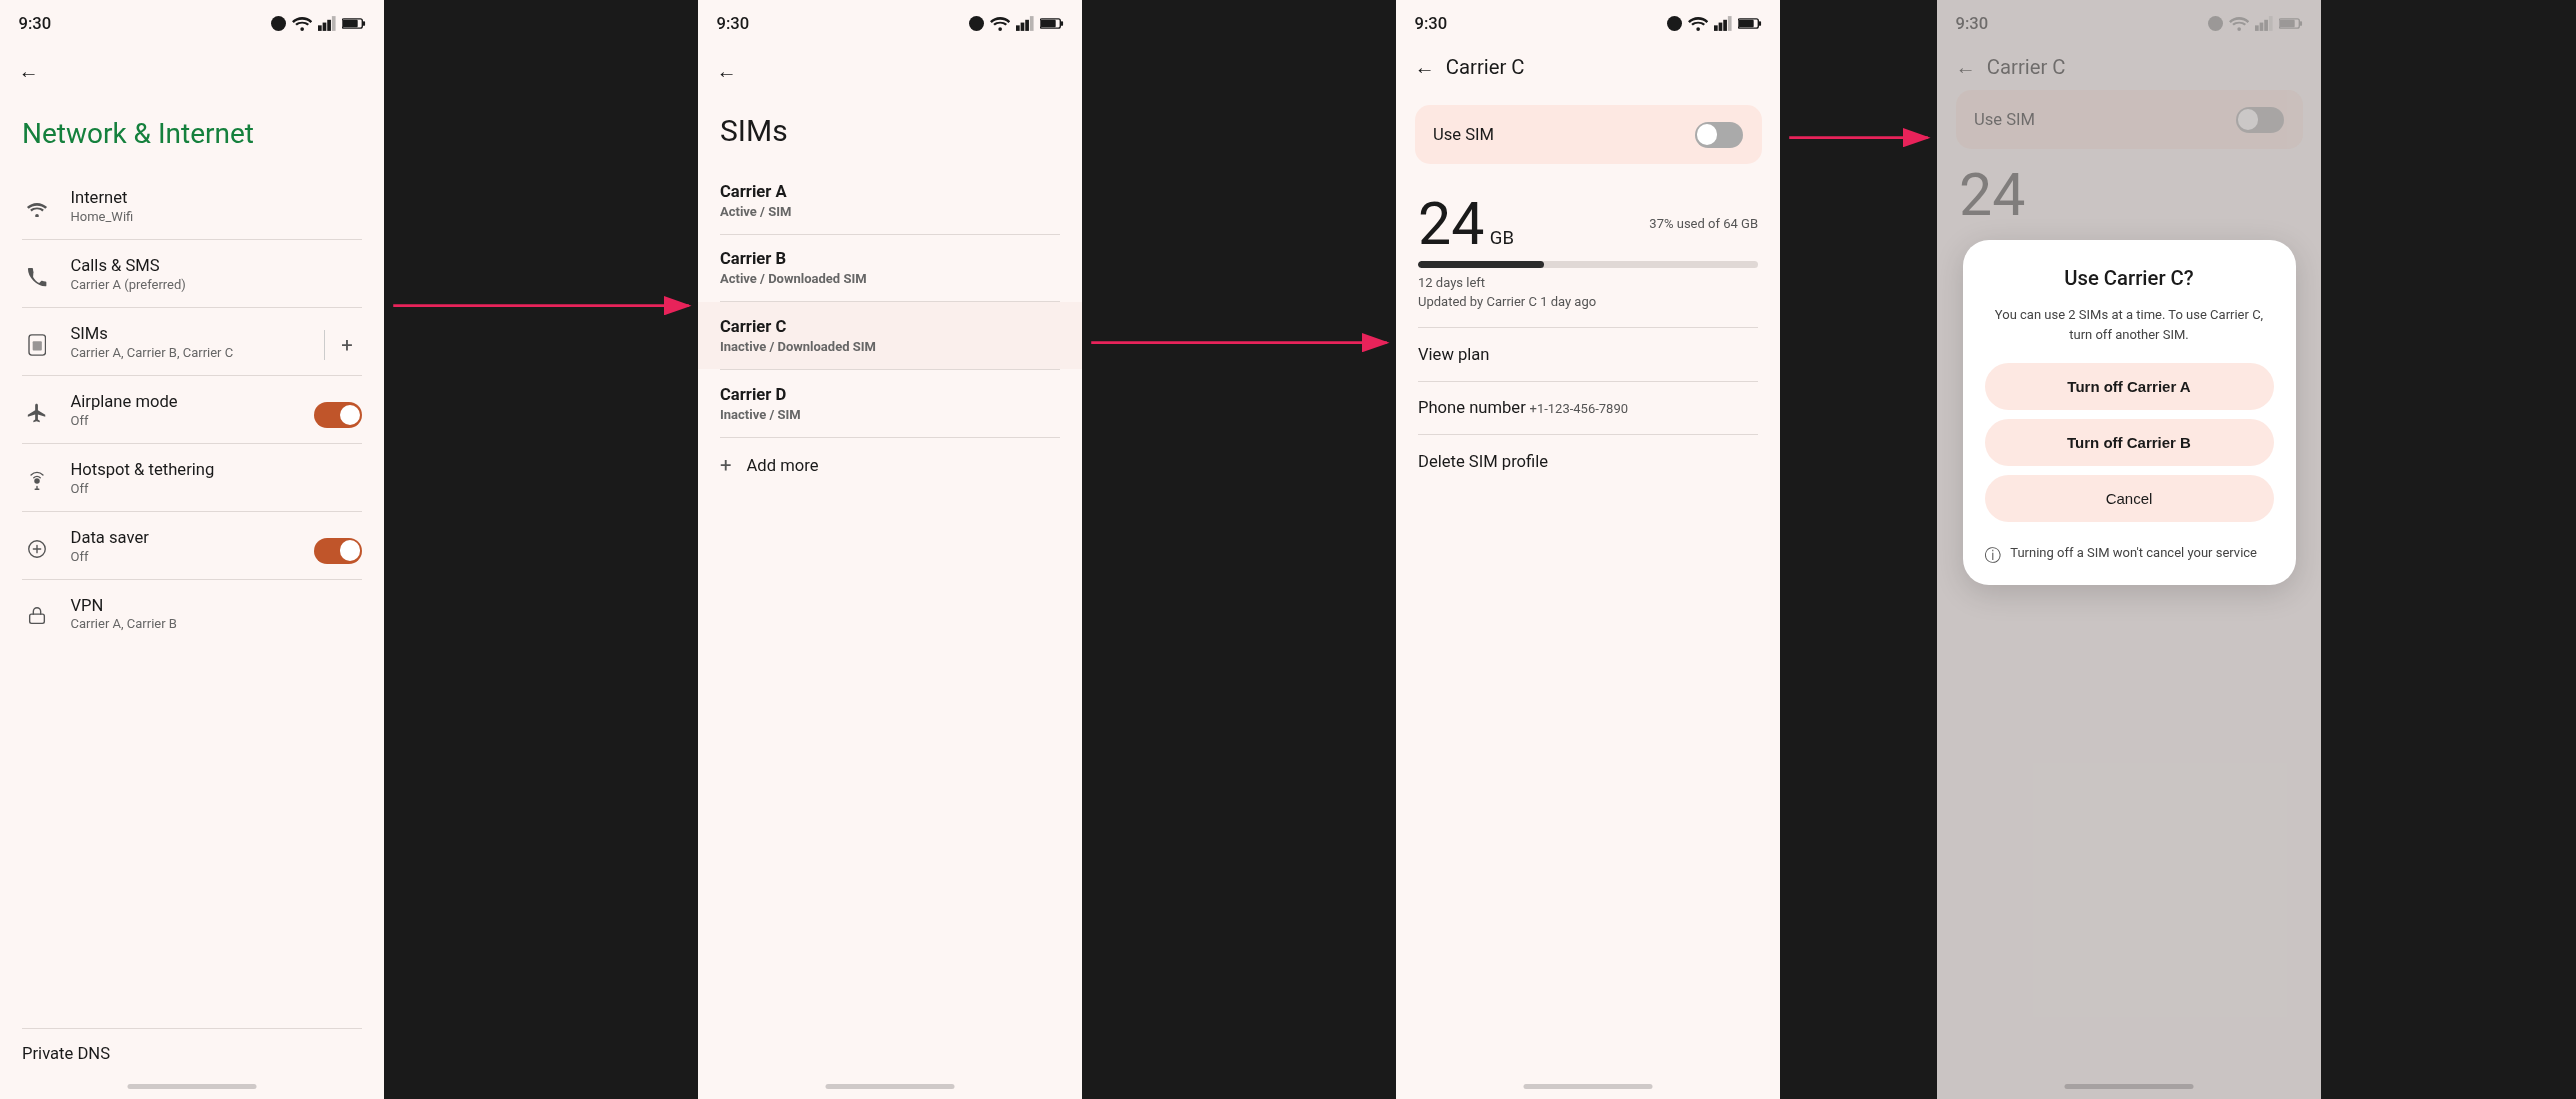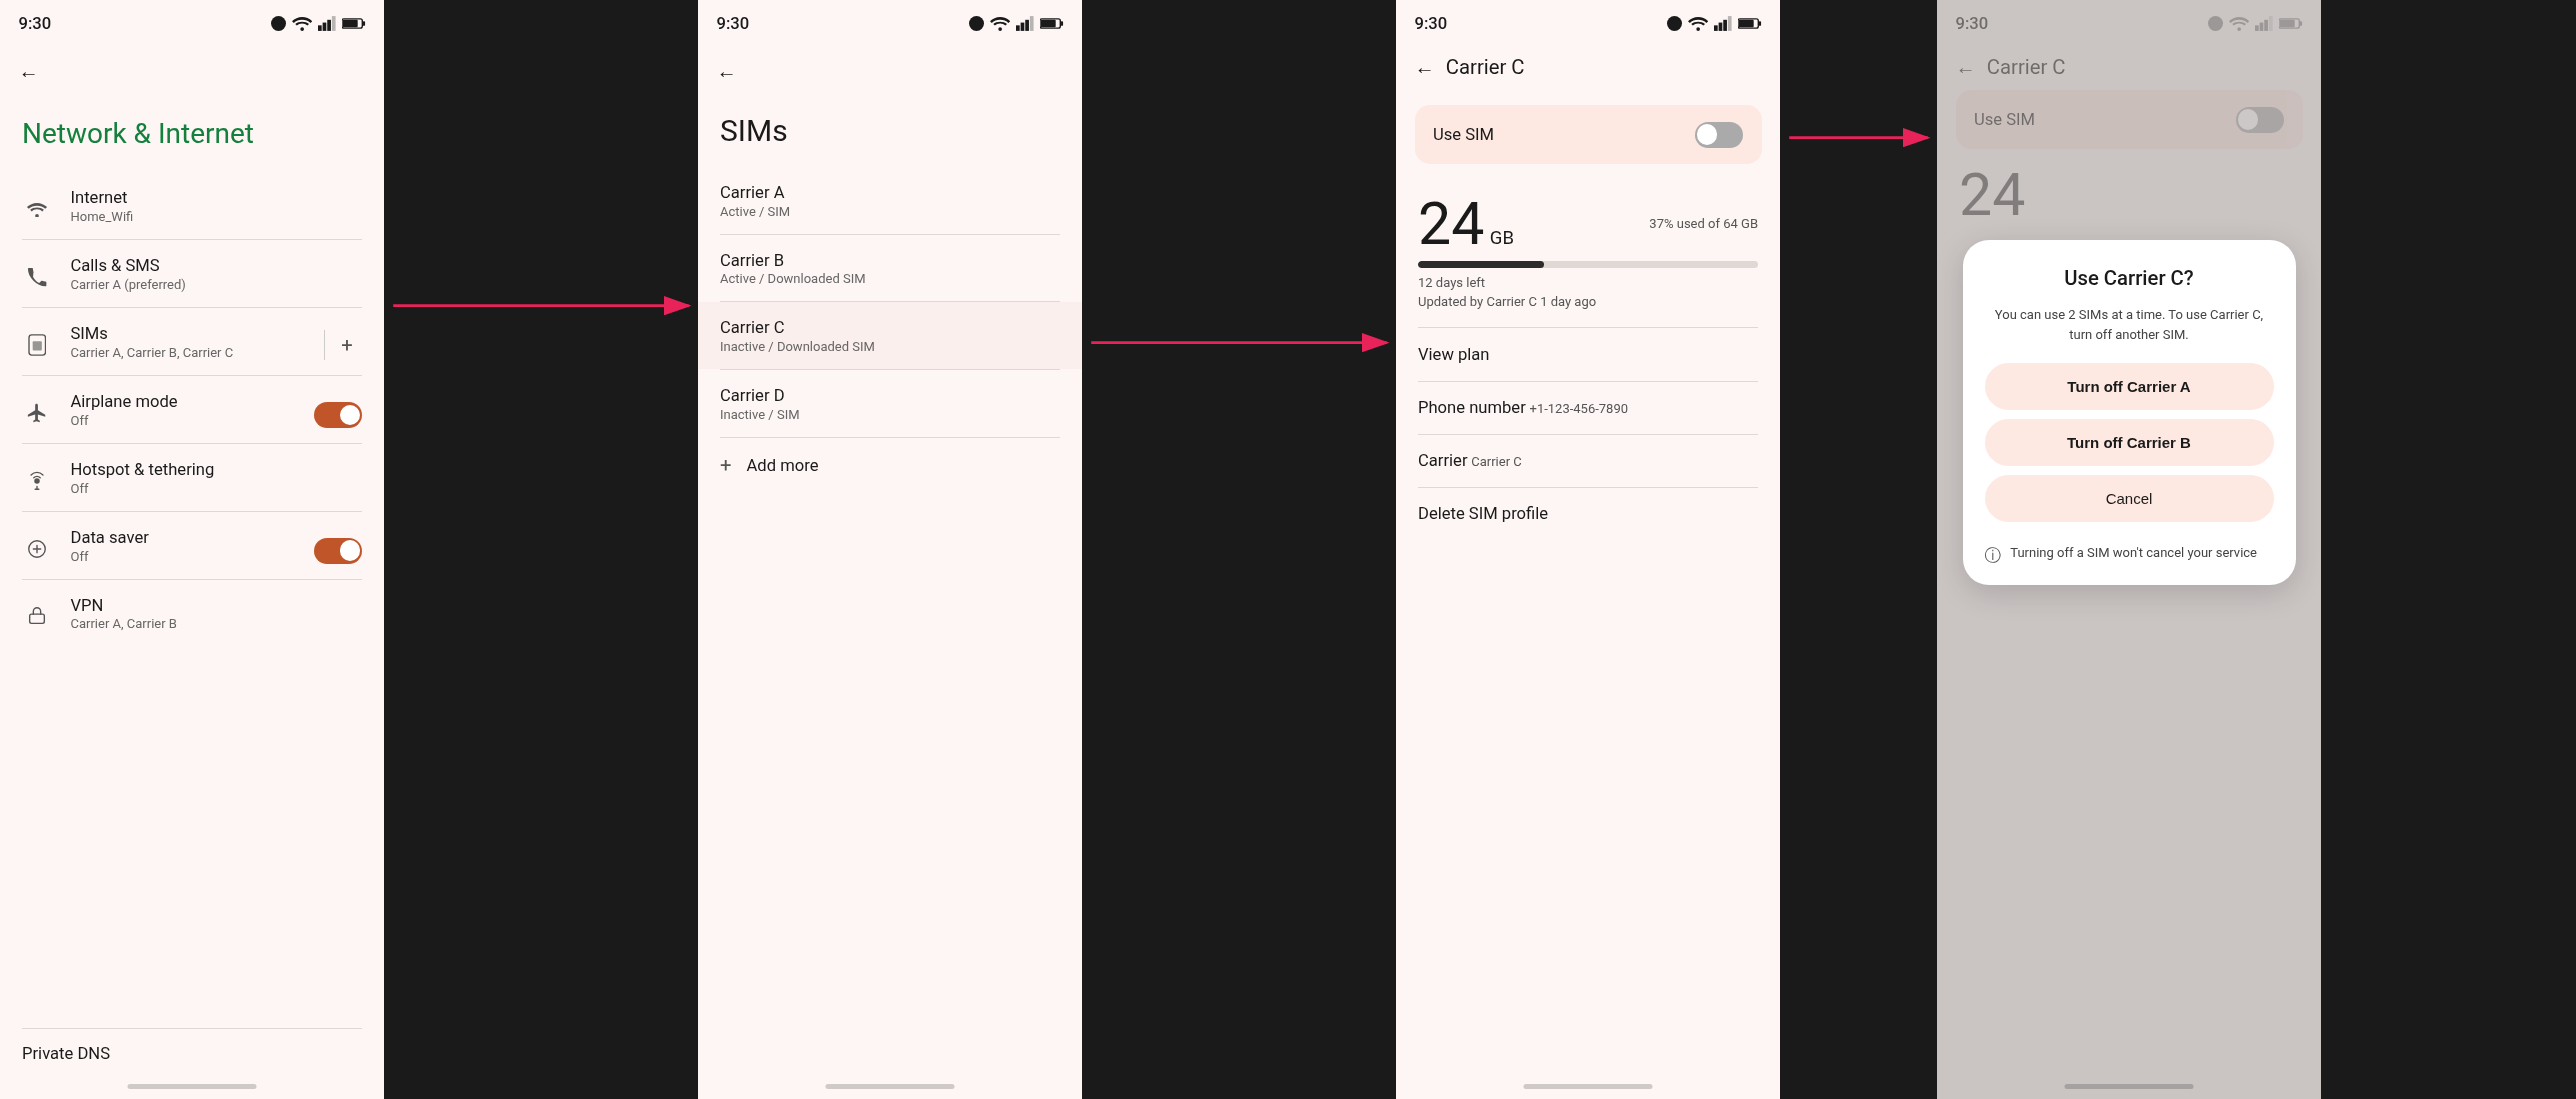--- a/index.html
+++ b/index.html
@@ -187,22 +187,23 @@
       font-weight: 400;
       color: #1a1a1a;
       padding: 15px 22px 18.5px 22px;
     }
 
     .sim-item {
       display: flex;
       flex-direction: column;
       padding: 15px 22px;
       min-height: 67px;
-      justify-content: flex-end;
+      justify-content: space-between;
       cursor: pointer;
+      font-weight: bold;
     }
 
     .sim-name {
       font-size: 16.6px;
       color: #1a1a1a;
     }
 
     .sim-status {
       font-size: 13px;
       color: #666;
@@ -708,24 +709,20 @@
       <div class="divider-line" style="margin-top:11px;"></div>
       <div class="detail-item">
         <span class="detail-label">View plan</span>
       </div>
       <div class="divider-line"></div>
       <div class="detail-item">
         <span class="detail-label">Phone number</span>
         <span class="detail-value">+1-123-456-7890</span>
       </div>
       <div class="divider-line"></div>
-      <div class="detail-item">
-        <span class="detail-label">Carrier</span>
-        <span class="detail-value">Carrier C</span>
-      </div>
       <div class="divider-line"></div>
       <div class="detail-item">
         <span class="detail-label">Delete SIM profile</span>
       </div>
     </div>
 
     <div class="bottom-bar"></div>
   </div>
 
   <div style="width:157px; height:1100px; background:#1a1a1a; flex-shrink:0; position:relative;">

